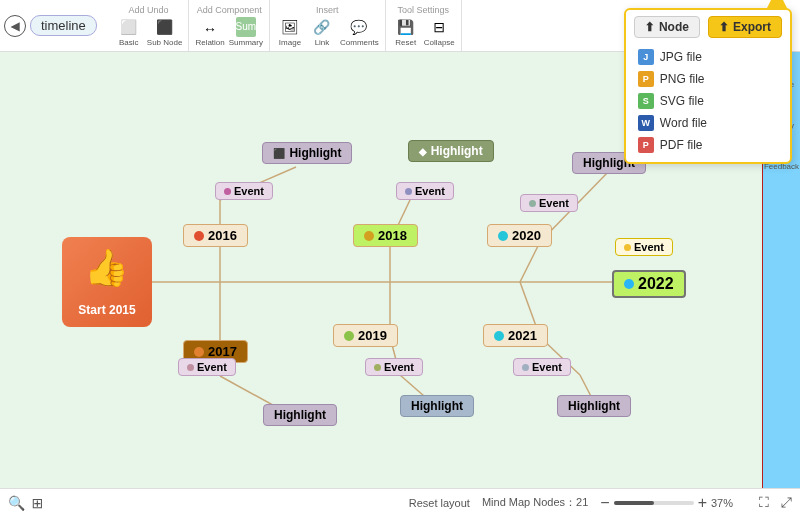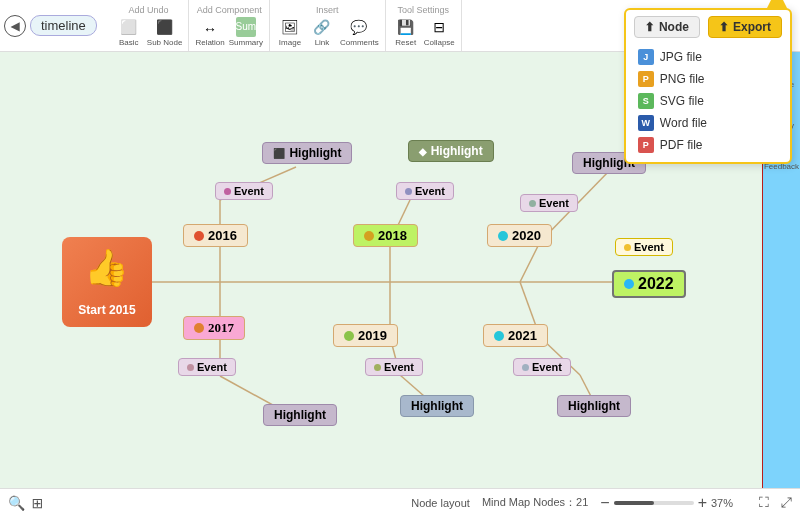--- a/index.html
+++ b/index.html
@@ -310,21 +310,21 @@
 
   <div class="node-start mm-node">
     <div class="start-emoji">👍</div>
     <div class="start-text">Start 2015</div>
   </div>
 
   <div class="mm-node node-year" style="left:183px;top:172px;background:#f5e8d0;border:1.5px solid #d4a870;">
     <span class="year-dot" style="background:#e05030;"></span>
     <span>2016</span>
   </div>
-  <div class="mm-node node-year" style="left:183px;top:264px;background:#f9a8d4;border:1.5px solid #d4a870;font-family:Liberation Serif, serif;">
+  <div class="mm-node node-year" style="left:183px;top:288px;background:#a16207;border:1.5px solid #d4a870;">
     <span class="year-dot" style="background:#e08030;"></span>
     <span>2017</span>
   </div>
   <div class="mm-node node-year" style="left:353px;top:172px;background:#bef264;border:1.5px solid #d4a870;">
     <span class="year-dot" style="background:#d4a020;"></span>
     <span>2018</span>
   </div>
   <div class="mm-node node-year" style="left:333px;top:272px;background:#f5e8d0;border:1.5px solid #d4a870;">
     <span class="year-dot" style="background:#8bc34a;"></span>
     <span>2019</span>
@@ -441,21 +441,21 @@
     <div class="r-label">Feedback</div>
   </div>
 </div>
 
 <div id="statusbar">
   <div class="status-icons">
     <span class="status-icon">🔍</span>
     <span class="status-icon">⊞</span>
   </div>
   <div class="status-spacer"></div>
-  <span style="cursor:pointer;color:#555;">Node layout</span>
+  <span style="cursor:pointer;color:#555;">Reset layout</span>
   <span style="color:#555;">Mind Map Nodes：21</span>
   <div class="zoom-controls">
     <span class="zoom-btn">−</span>
     <div class="zoom-slider">
       <div class="zoom-fill"></div>
     </div>
     <span class="zoom-btn">+</span>
     <span style="min-width:36px;">37%</span>
   </div>
   <span class="fullscreen-btn">⛶</span>

